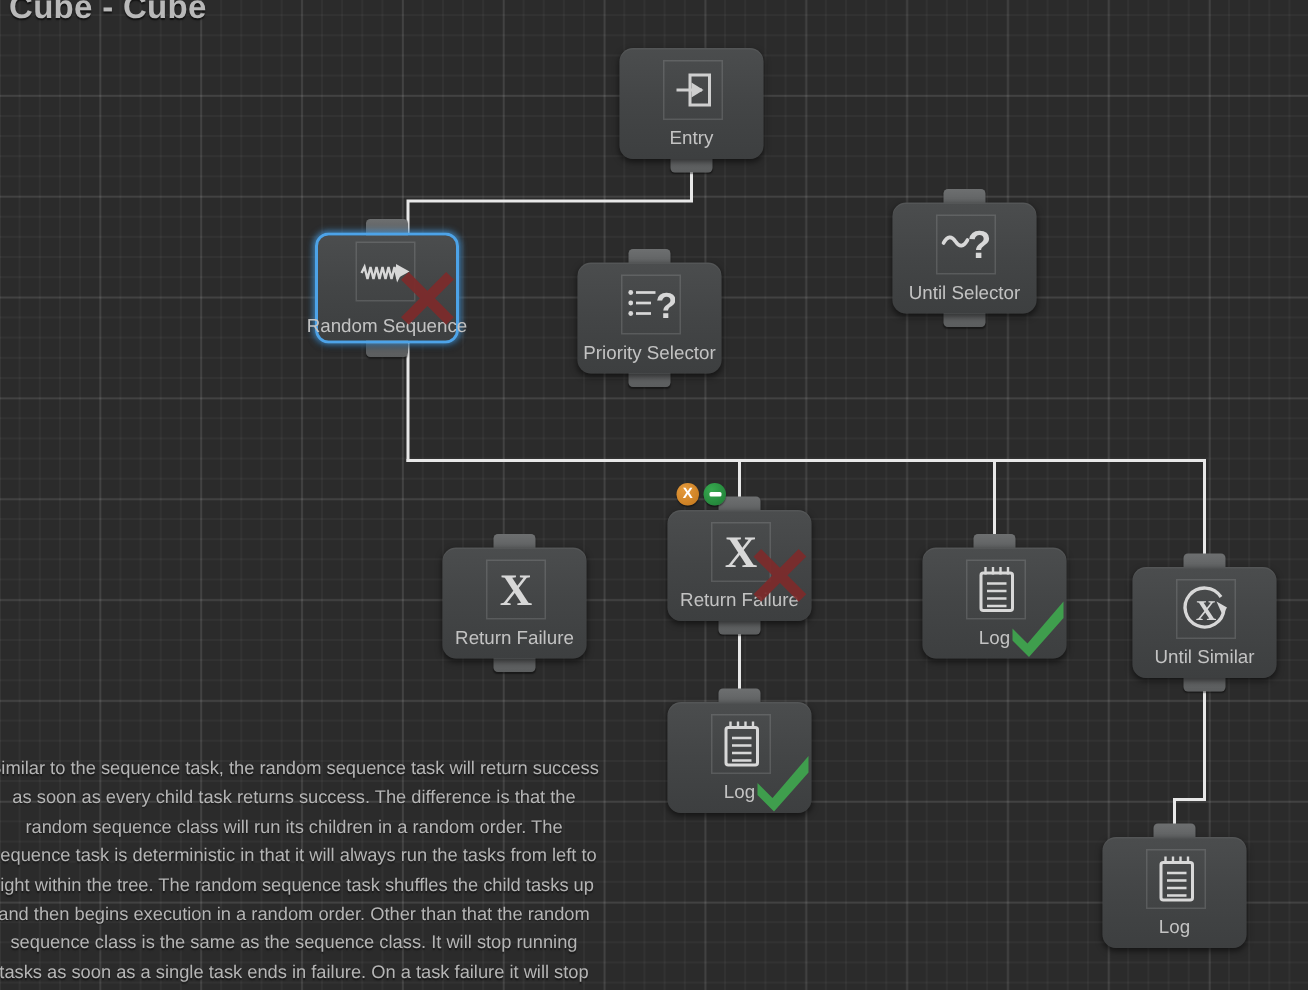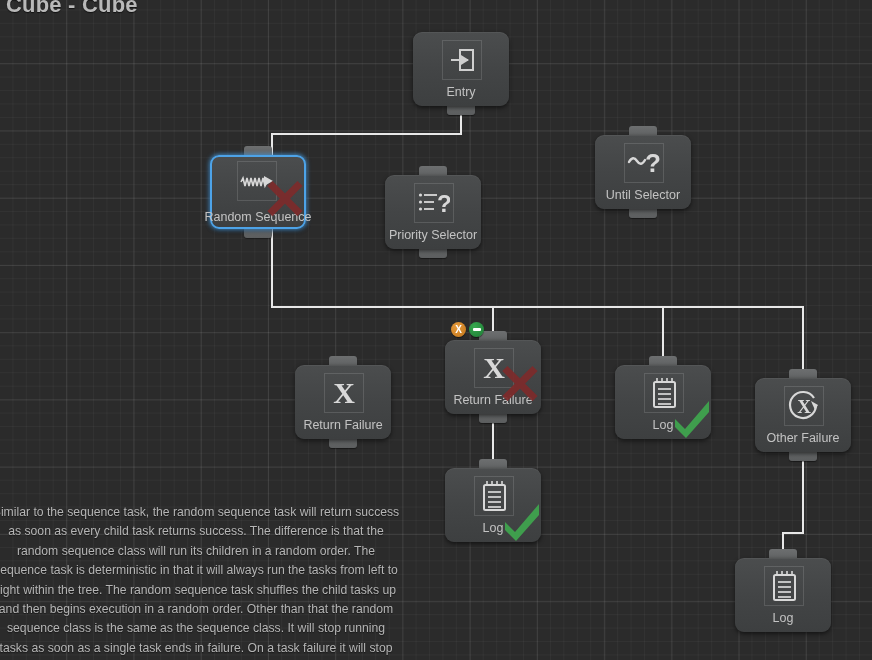--- a/index.html
+++ b/index.html
@@ -307,21 +307,21 @@
     <div class="body"></div>
     <div class="tab top"></div>
     <div class="tab bottom"></div>
     <div class="iconbox">
       <svg width="34" height="34" viewBox="0 0 34 34">
         <path d="M27,9 A13,13 0 1,0 29,17" fill="none" stroke="#d8d8d8" stroke-width="2.2"></path>
         <polygon points="31,16 24,12 28,21" fill="#d8d8d8"></polygon>
         <text x="17" y="24" text-anchor="middle" font-family="Liberation Serif, serif" font-size="19" font-weight="bold" fill="#d8d8d8">X</text>
       </svg>
     </div>
-    <div class="label wide">Other Failure</div>
+    <div class="label wide">Until Similar</div>
   </div>
 
   <div class="node" style="left:735px; top:558px;">
     <div class="body"></div>
     <div class="tab top"></div>
     <div class="iconbox">
       <svg width="28" height="32" viewBox="0 0 28 32">
         <line x1="7" y1="1" x2="7" y2="6" stroke="#d8d8d8" stroke-width="1.6"></line>
         <line x1="12" y1="1" x2="12" y2="6" stroke="#d8d8d8" stroke-width="1.6"></line>
         <line x1="17" y1="1" x2="17" y2="6" stroke="#d8d8d8" stroke-width="1.6"></line>

